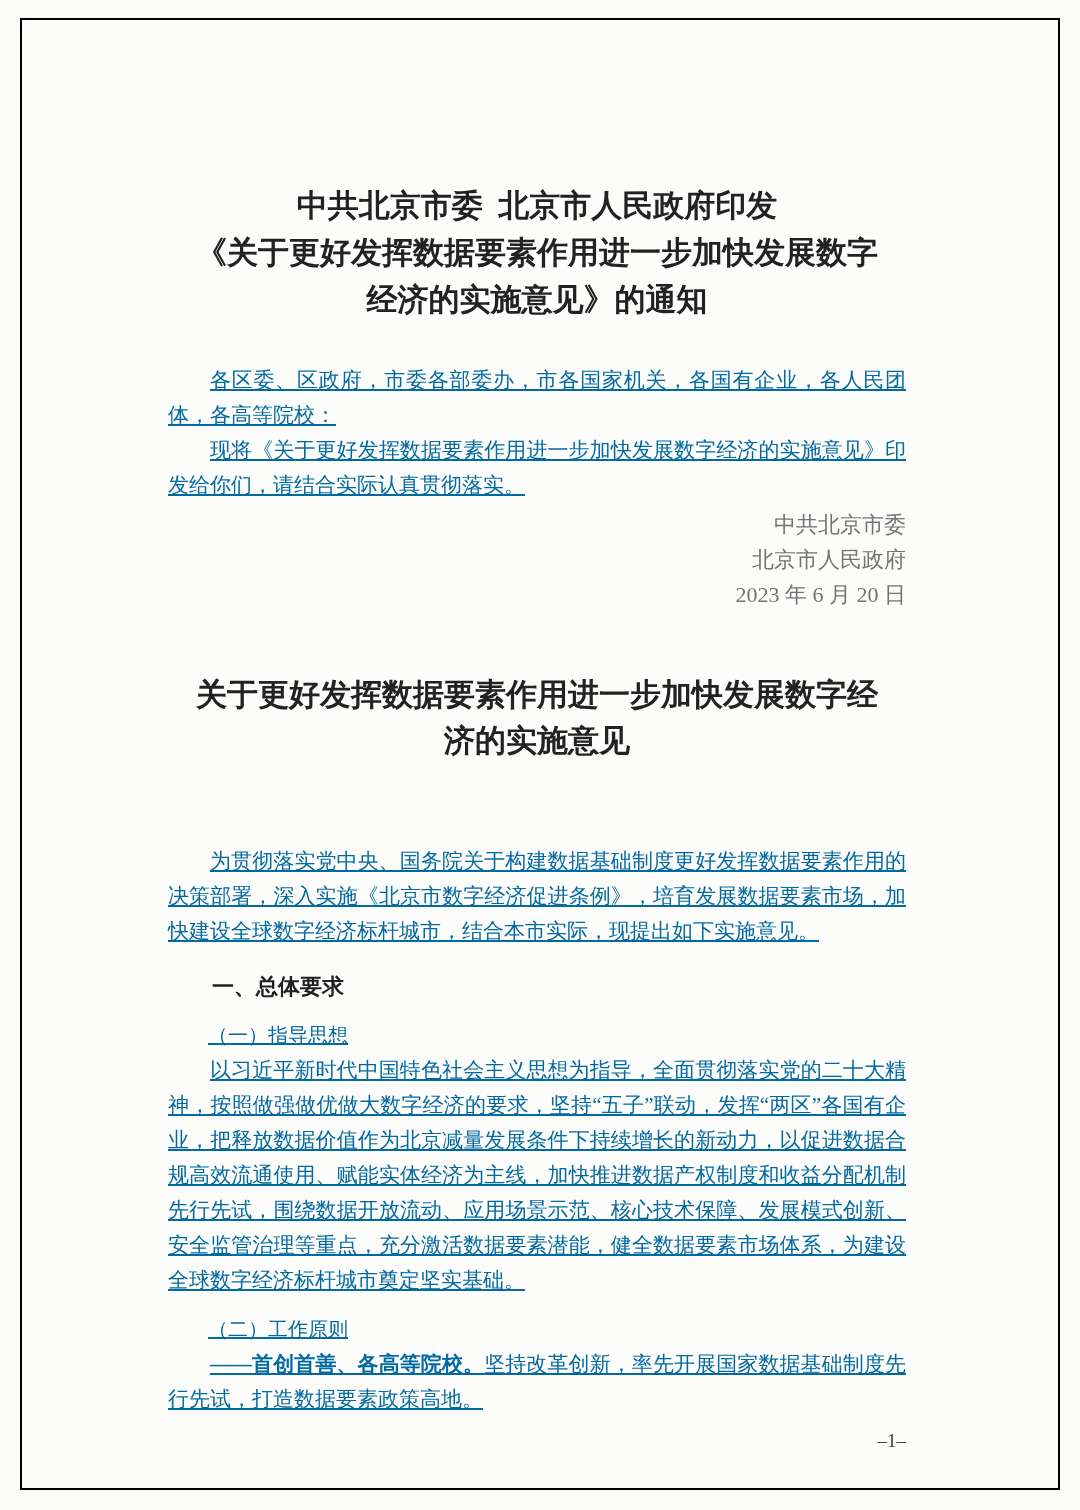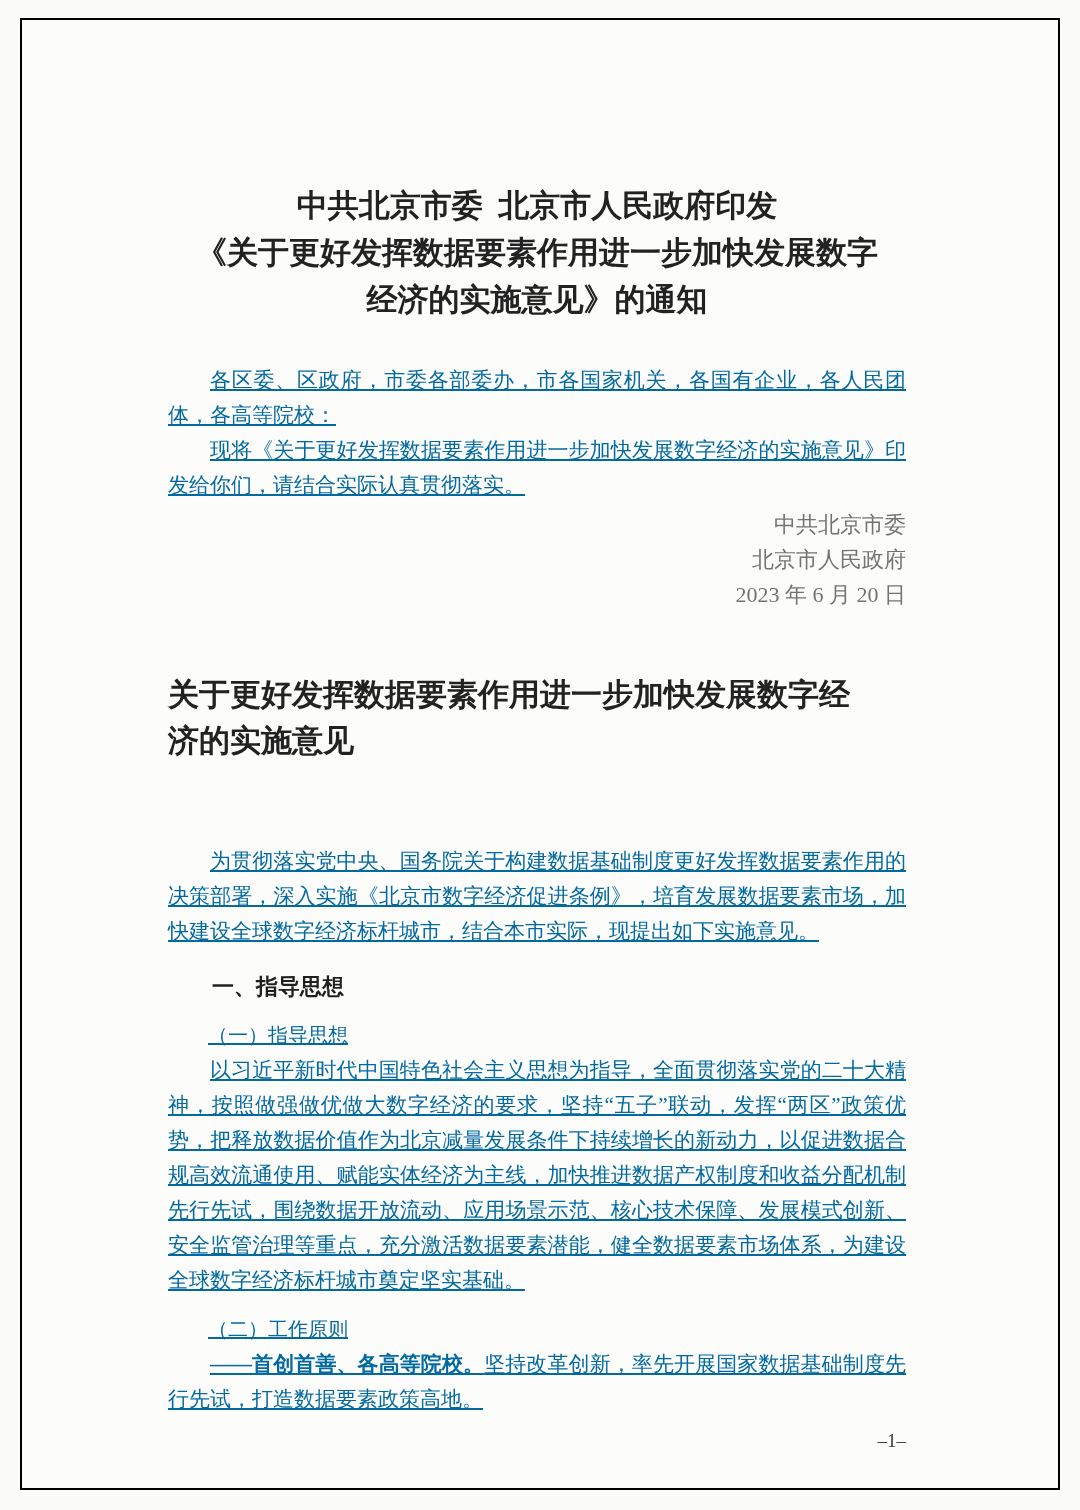--- a/index.html
+++ b/index.html
@@ -58,21 +58,21 @@
     font-size: 22px;
     line-height: 35px;
     color: #737373;
   }
 
   .opinion-title {
     margin-top: 60px;
     font-size: 31px;
     font-weight: 700;
     line-height: 46px;
-    text-align: left;
+    text-align: center;
     white-space: pre-line;
     color: #222;
   }
 
   .intro { margin-top: 80px; }
 
   .section-heading {
     margin-top: 20px;
     font-family: "Liberation Sans", "DejaVu Sans", sans-serif;
     font-size: 22px;
@@ -117,25 +117,25 @@
       <div>中共北京市委</div>
       <div>北京市人民政府</div>
       <div>2023 年 6 月 20 日</div>
     </div>
 
     <h2 class="opinion-title">关于更好发挥数据要素作用进一步加快发展数字经
 济的实施意见</h2>
 
     <p class="para intro">为贯彻落实党中央、国务院关于构建数据基础制度更好发挥数据要素作用的决策部署，深入实施《北京市数字经济促进条例》，培育发展数据要素市场，加快建设全球数字经济标杆城市，结合本市实际，现提出如下实施意见。</p>
 
-    <h3 class="section-heading">一、指导思想</h3>
+    <h3 class="section-heading">一、总体要求</h3>
 
     <p class="para subhead">（一）指导思想</p>
 
-    <p class="para">以习近平新时代中国特色社会主义思想为指导，全面贯彻落实党的二十大精神，按照做强做优做大数字经济的要求，坚持“五子”联动，发挥“两区”政策优势，把释放数据价值作为北京减量发展条件下持续增长的新动力，以促进数据合规高效流通使用、赋能实体经济为主线，加快推进数据产权制度和收益分配机制先行先试，围绕数据开放流动、应用场景示范、核心技术保障、发展模式创新、安全监管治理等重点，充分激活数据要素潜能，健全数据要素市场体系，为建设全球数字经济标杆城市奠定坚实基础。</p>
+    <p class="para">以习近平新时代中国特色社会主义思想为指导，全面贯彻落实党的二十大精神，按照做强做优做大数字经济的要求，坚持“五子”联动，发挥“两区”各国有企业，把释放数据价值作为北京减量发展条件下持续增长的新动力，以促进数据合规高效流通使用、赋能实体经济为主线，加快推进数据产权制度和收益分配机制先行先试，围绕数据开放流动、应用场景示范、核心技术保障、发展模式创新、安全监管治理等重点，充分激活数据要素潜能，健全数据要素市场体系，为建设全球数字经济标杆城市奠定坚实基础。</p>
 
     <p class="para subhead">（二）工作原则</p>
 
     <p class="para"><span class="lead-bold">——首创首善、各高等院校。</span><span>坚持改革创新，率先开展国家数据基础制度先行先试，打造数据要素政策高地。</span></p>
 
     <div class="page-number">–1–</div>
 
   </div>
 </div>
 

